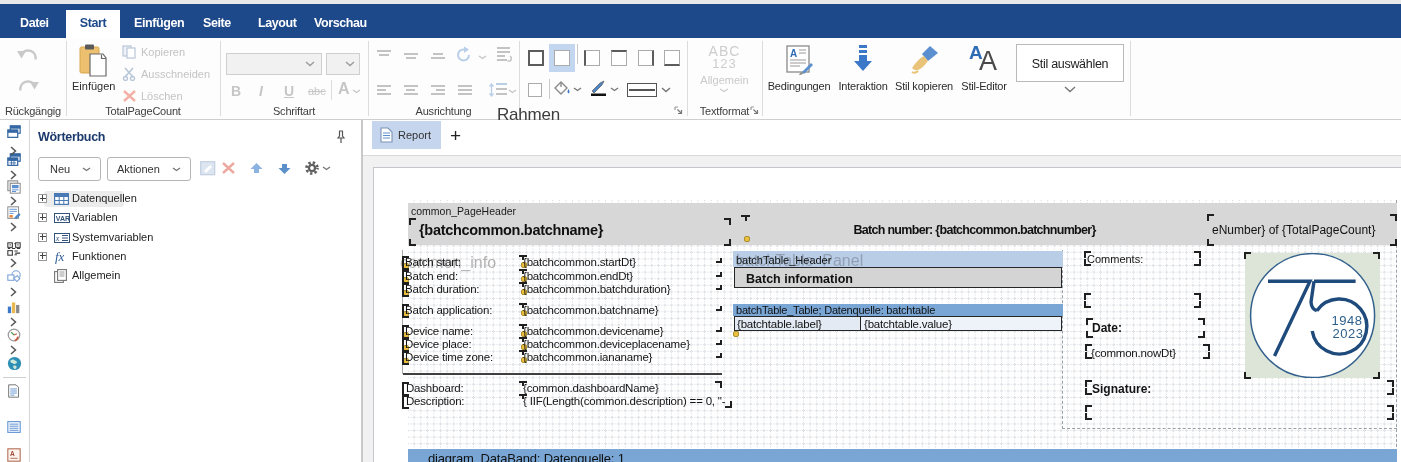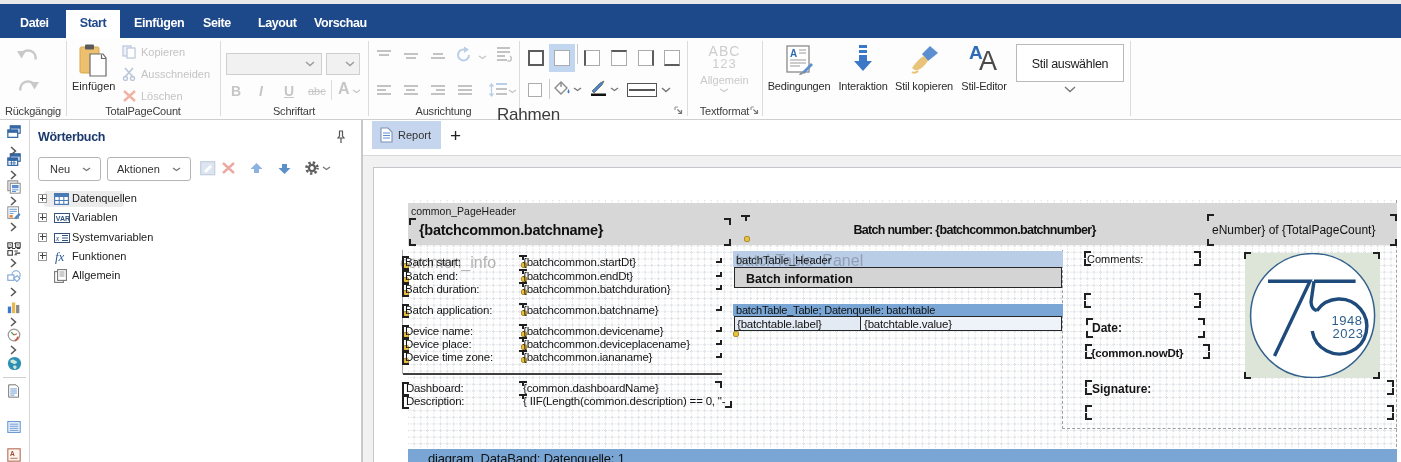--- a/index.html
+++ b/index.html
@@ -527,21 +527,21 @@
 <i class="abs" style="left:1194px;top:259px;width:7px;height:7px;border-right:2px solid #1f1f1f;border-bottom:2px solid #1f1f1f;z-index:30"></i>
 <i class="abs" style="left:1084px;top:293px;width:7px;height:7px;border-left:2px solid #1f1f1f;border-top:2px solid #1f1f1f;z-index:30"></i>
 <i class="abs" style="left:1084px;top:301px;width:7px;height:7px;border-left:2px solid #1f1f1f;border-bottom:2px solid #1f1f1f;z-index:30"></i>
 <i class="abs" style="left:1194px;top:293px;width:7px;height:7px;border-right:2px solid #1f1f1f;border-top:2px solid #1f1f1f;z-index:30"></i>
 <i class="abs" style="left:1194px;top:301px;width:7px;height:7px;border-right:2px solid #1f1f1f;border-bottom:2px solid #1f1f1f;z-index:30"></i>
 <div class="abs" style="left:1092px;top:321px;font-size:12px;color:#141414;z-index:20;white-space:nowrap;font-weight:bold;">Date:</div>
 <i class="abs" style="left:1086px;top:318px;width:7px;height:7px;border-left:2px solid #1f1f1f;border-top:2px solid #1f1f1f;z-index:30"></i>
 <i class="abs" style="left:1198px;top:318px;width:7px;height:7px;border-right:2px solid #1f1f1f;border-top:2px solid #1f1f1f;z-index:30"></i>
 <i class="abs" style="left:1086px;top:331px;width:7px;height:7px;border-left:2px solid #1f1f1f;border-bottom:2px solid #1f1f1f;z-index:30"></i>
 <i class="abs" style="left:1198px;top:331px;width:7px;height:7px;border-right:2px solid #1f1f1f;border-bottom:2px solid #1f1f1f;z-index:30"></i>
-<div class="abs" style="left:1091px;top:347px;font-size:11.5px;color:#141414;z-index:20;white-space:nowrap;letter-spacing:-0.2px;font-weight:bold;">{common.nowDt}</div>
+<div class="abs" style="left:1091px;top:347px;font-size:11.5px;color:#141414;z-index:20;white-space:nowrap;letter-spacing:-0.2px;">{common.nowDt}</div>
 <i class="abs" style="left:1085px;top:344px;width:7px;height:7px;border-left:2px solid #1f1f1f;border-top:2px solid #1f1f1f;z-index:30"></i>
 <i class="abs" style="left:1203px;top:344px;width:7px;height:7px;border-right:2px solid #1f1f1f;border-top:2px solid #1f1f1f;z-index:30"></i>
 <i class="abs" style="left:1085px;top:352px;width:7px;height:7px;border-left:2px solid #1f1f1f;border-bottom:2px solid #1f1f1f;z-index:30"></i>
 <i class="abs" style="left:1203px;top:352px;width:7px;height:7px;border-right:2px solid #1f1f1f;border-bottom:2px solid #1f1f1f;z-index:30"></i>
 <div class="abs" style="left:1092px;top:382px;font-size:12px;color:#141414;z-index:20;white-space:nowrap;font-weight:bold;">Signature:</div>
 <i class="abs" style="left:1085px;top:380px;width:7px;height:7px;border-left:2px solid #1f1f1f;border-top:2px solid #1f1f1f;z-index:30"></i>
 <i class="abs" style="left:1085px;top:388px;width:7px;height:7px;border-left:2px solid #1f1f1f;border-bottom:2px solid #1f1f1f;z-index:30"></i>
 <i class="abs" style="left:1387px;top:380px;width:7px;height:7px;border-right:2px solid #1f1f1f;border-top:2px solid #1f1f1f;z-index:30"></i>
 <i class="abs" style="left:1387px;top:388px;width:7px;height:7px;border-right:2px solid #1f1f1f;border-bottom:2px solid #1f1f1f;z-index:30"></i>
 <i class="abs" style="left:1085px;top:405px;width:7px;height:7px;border-left:2px solid #1f1f1f;border-top:2px solid #1f1f1f;z-index:30"></i>

